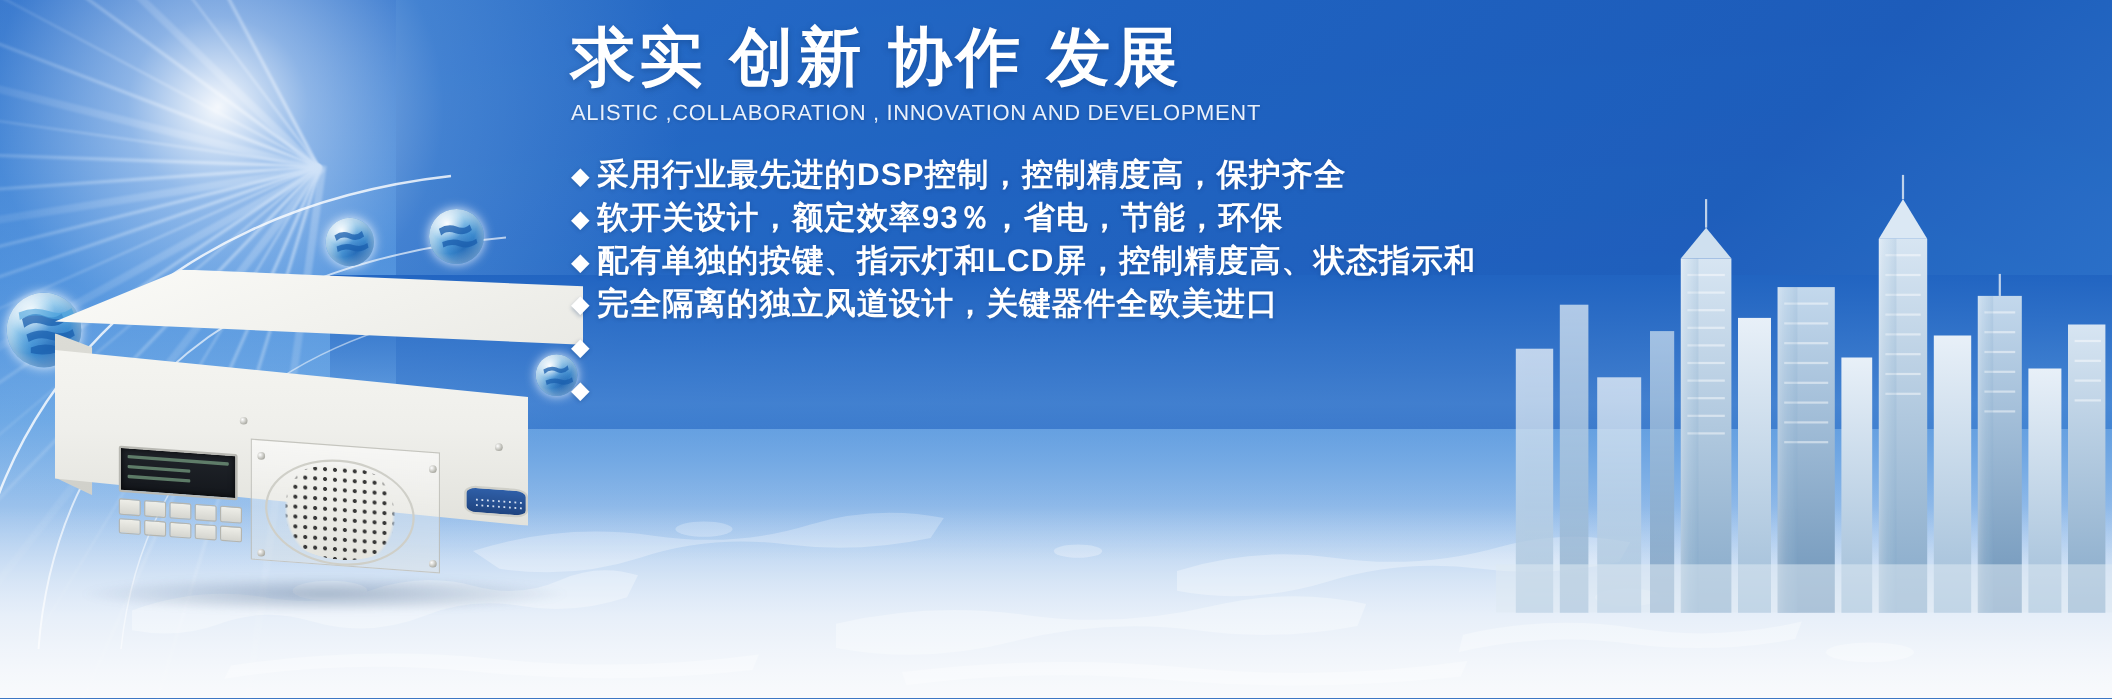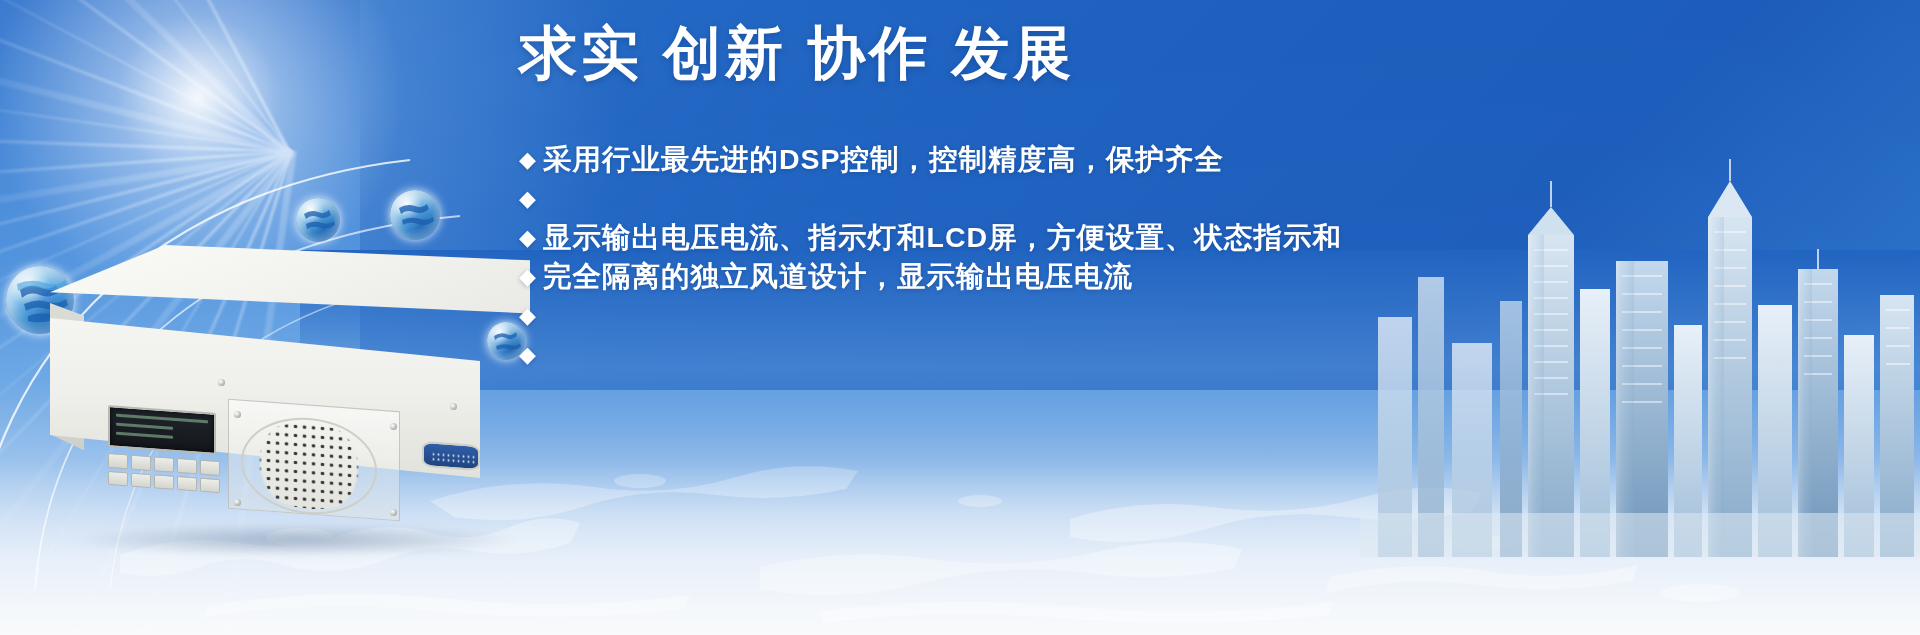--- a/index.html
+++ b/index.html
@@ -415,40 +415,42 @@
     <g stroke="#e6eef6" stroke-width="2" opacity=".8">
       <line x1="191" y1="50" x2="191" y2="24"></line>
       <line x1="370" y1="24" x2="370" y2="2"></line>
       <line x1="458" y1="112" x2="458" y2="92"></line>
     </g>
 
     <rect x="0" y="356" width="560" height="44" fill="#dfe9f3" opacity=".55"></rect>
   </svg>
 
   <div class="headline">求实 创新 协作 发展</div>
+  <div class="subhead">ALISTIC ,COLLABORATION , INNOVATION AND DEVELOPMENT</div>
 
   <div class="bullets">
 
     <div class="bullet">
       <span class="dia">◆</span>
       <span class="txt">采用行业最先进的DSP控制，控制精度高，保护齐全</span>
     </div>
 
     <div class="bullet">
       <span class="dia">◆</span>
-    </div>
-
-    <div class="bullet">
-      <span class="dia">◆</span>
-      <span class="txt">显示输出电压电流、指示灯和LCD屏，方便设置、状态指示和</span>
-    </div>
-
-    <div class="bullet">
-      <span class="dia">◆</span>
-      <span class="txt">完全隔离的独立风道设计，显示输出电压电流</span>
+      <span class="txt">软开关设计，额定效率93％，省电，节能，环保</span>
+    </div>
+
+    <div class="bullet">
+      <span class="dia">◆</span>
+      <span class="txt">配有单独的按键、指示灯和LCD屏，控制精度高、状态指示和</span>
+    </div>
+
+    <div class="bullet">
+      <span class="dia">◆</span>
+      <span class="txt">完全隔离的独立风道设计，关键器件全欧美进口</span>
     </div>
 
     <div class="bullet">
       <span class="dia">◆</span>
     </div>
 
     <div class="bullet">
       <span class="dia">◆</span>
     </div>
 

